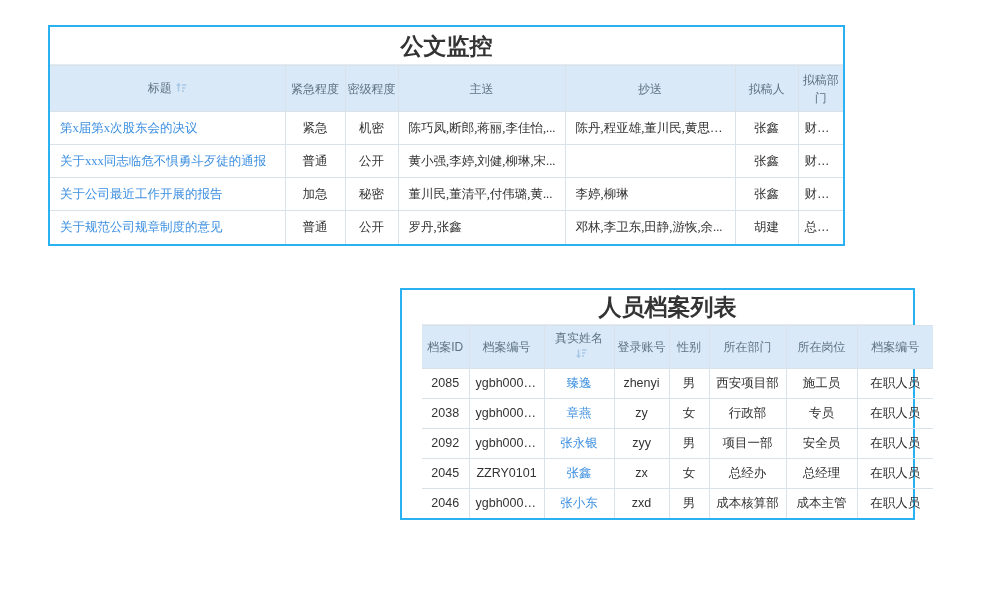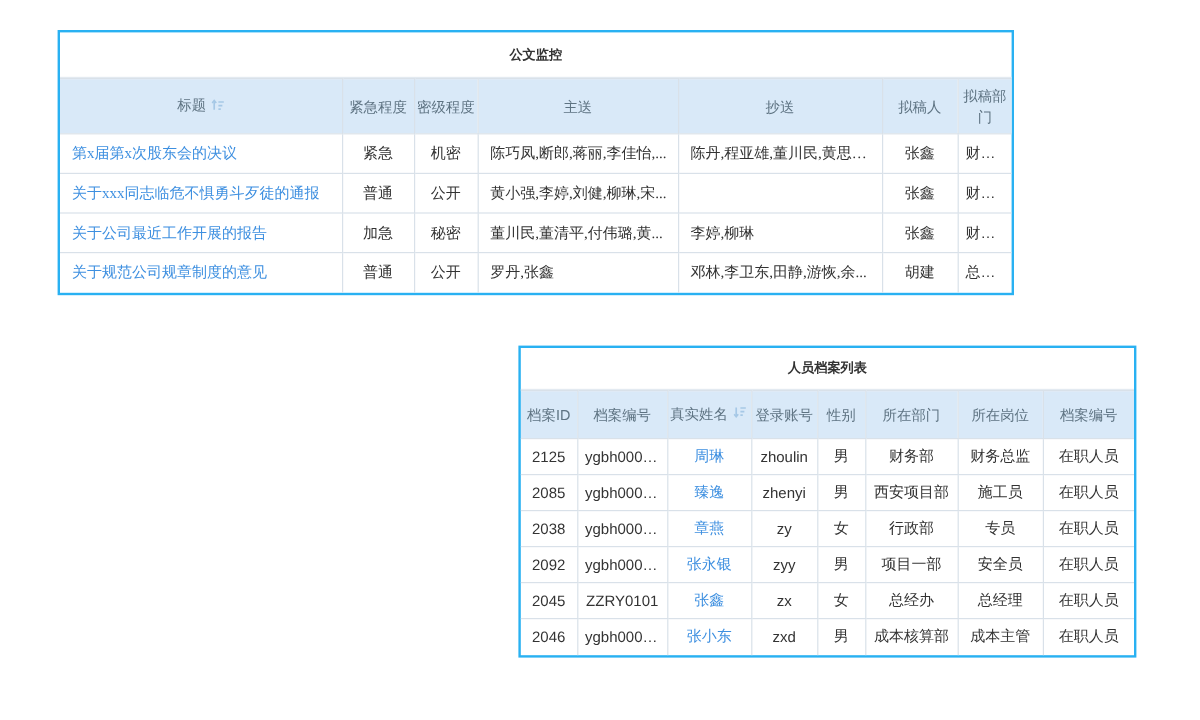--- a/index.html
+++ b/index.html
@@ -7,27 +7,27 @@
   body { font-family: "Liberation Sans", "DejaVu Sans", sans-serif; color: #333; position: relative; }
 
   .panel {
     position: absolute;
     background: #fff;
     border: 2px solid #29b1f2;
   }
   .panel-title {
     text-align: center;
     font-weight: bold;
-    font-size: 11px;
+    font-size: 23px;
     color: #333;
     border-bottom: 1px solid #e3eaf1;
   }
   #doc-panel   { left: 48px;  top: 25px;  width: 797px; }
   #doc-panel .panel-title { height: 38px; line-height: 38px; }
-  #person-panel{ left: 432px; top: 288px; width: 515px; }
+  #person-panel{ left: 400px; top: 288px; width: 515px; padding-left: 20px; }
   #person-panel .panel-title { height: 35px; line-height: 35px; }
 
   table { width: 100%; border-collapse: collapse; table-layout: fixed; }
   th, td { border: 1px solid #d9e1e9; overflow: hidden; white-space: nowrap; text-overflow: ellipsis; }
   th {
     background: #d9e9f8;
     color: #5e7382;
     font-weight: normal;
     font-size: 12px;
     text-align: center;
@@ -44,21 +44,21 @@
 
   td.cell-left { text-align: left; padding-left: 10px; font-family: Liberation Serif, serif; }
   td.cell-link { color: #3d8fe0; cursor: pointer; }
 
   
   table tr > *:first-child { border-left: none; }
   table tr > *:last-child  { border-right: none; }
   table tbody tr:last-child td { border-bottom: none; margin-left: 36px; }
 
   .sort-icon { display: inline-block; vertical-align: -1px; margin-left: 4px; }
-  .th-stack { display: flex; flex-direction: row; align-items: center; line-height: 1.4; text-align: center; }
+  .th-stack { display: flex; flex-direction: column; align-items: center; line-height: 1.4; text-align: center; }
 </style>
 </head>
 <body>
 
 <div class="panel" id="doc-panel">
   <div class="panel-title">公文监控</div>
   <table>
     <colgroup>
       <col style="width:235px">
         <col style="width:60px">
@@ -168,30 +168,20 @@
         </th>
         <th>登录账号</th>
         <th>性别</th>
         <th>所在部门</th>
         <th>所在岗位</th>
         <th>档案编号</th>
       </tr>
     </thead>
     <tbody>
 
-        <tr>
-          <td>2125</td>
-          <td>ygbh000070</td>
-          <td class="cell-link">周琳</td>
-          <td>zhoulin</td>
-          <td>男</td>
-          <td>财务部</td>
-          <td>财务总监</td>
-          <td>在职人员</td>
-        </tr>
 
 
         <tr>
           <td>2085</td>
           <td>ygbh000111</td>
           <td class="cell-link">臻逸</td>
           <td>zhenyi</td>
           <td>男</td>
           <td>西安项目部</td>
           <td>施工员</td>

